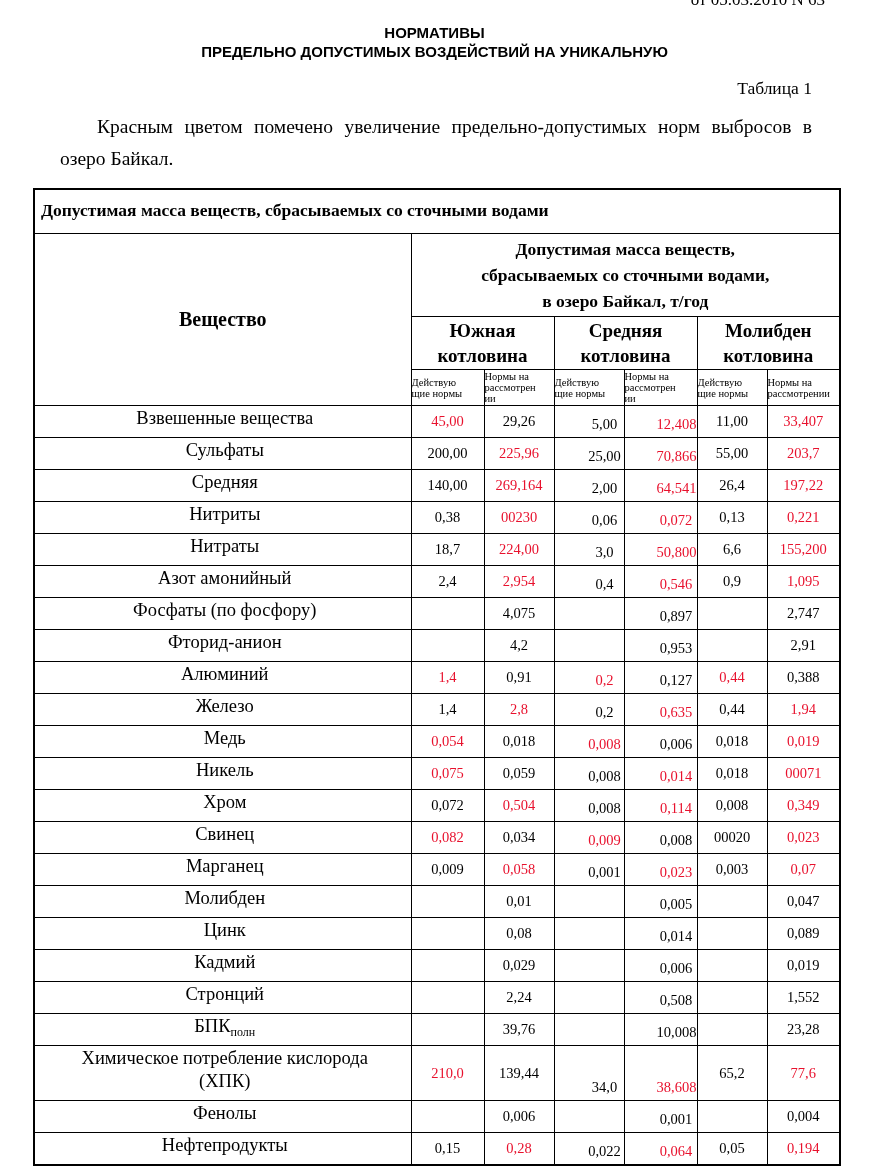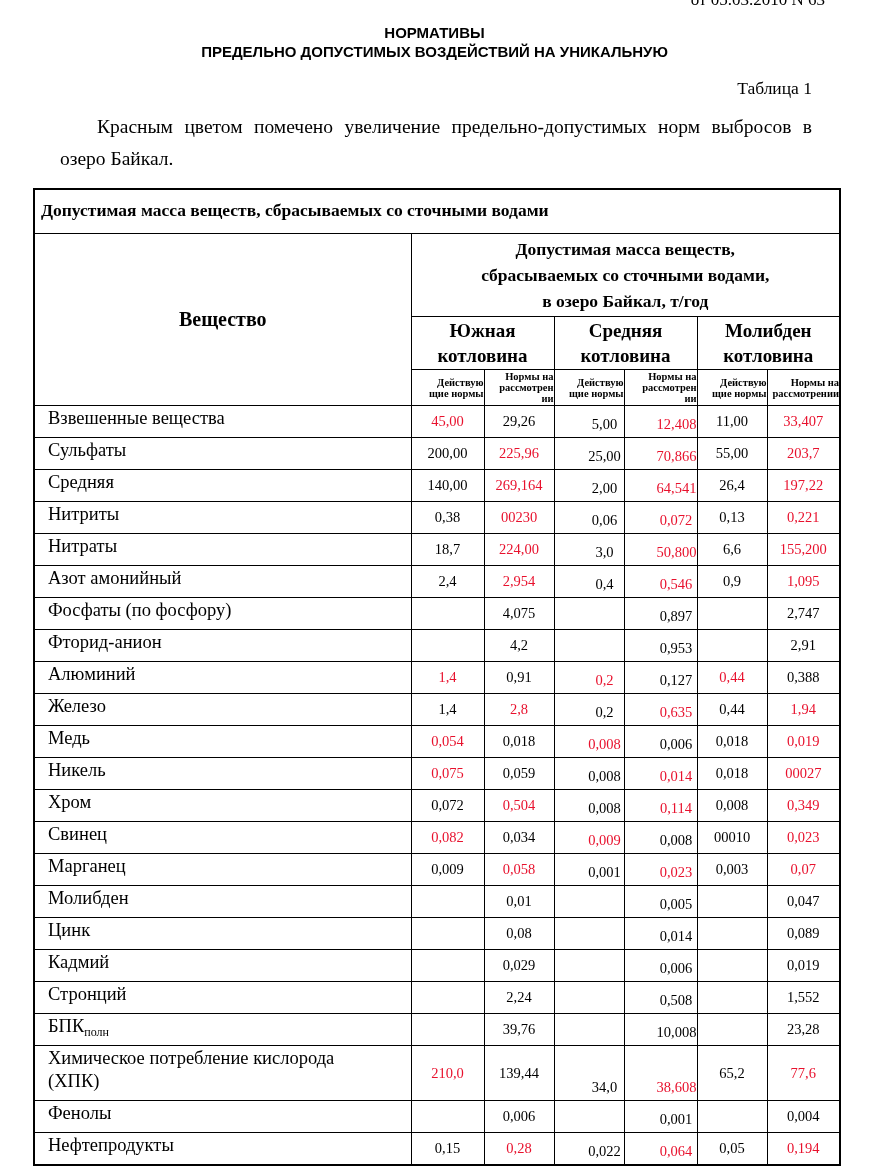--- a/index.html
+++ b/index.html
@@ -53,27 +53,27 @@
     font-weight: bold; font-size: 17.5px; line-height: 26px;
     vertical-align: middle;
     white-space: pre-line; height: 80px; padding: 2px;
   }
   th.basin-header {
     font-weight: bold; font-size: 19px; line-height: 25px;
     text-align: center; vertical-align: middle;
     white-space: pre-line; height: 52px; padding: 1px;
   }
   th.sub-header {
-    font-weight: bold; font-size: 10.5px; line-height: 11px;
-    text-align: right; vertical-align: middle;
+    font-weight: normal; font-size: 10.5px; line-height: 11px;
+    text-align: left; vertical-align: middle;
     white-space: pre-line; height: 33px; padding: 1px 0;
   }
   td.name-cell {
-    font-size: 18.5px; text-align: left;
-    padding: 1px 2px 1px 13px; vertical-align: middle;
+    font-size: 18.5px; text-align: center;
+    padding: 1px 2px 1px 6px; vertical-align: middle;
     white-space: pre-line; line-height: 23px;
   }
   td.val {
     font-size: 14.5px; text-align: center;
     vertical-align: middle; padding: 1px;
   }
   td.val.mid { vertical-align: bottom; padding-bottom: 4px; padding-left: 32px; }
   tr.data-row td { height: 27.6px; }
   tr.data-row.tall td { height: 52px; }
   td.val.red { color: var(--red, #e8112d); }
@@ -238,38 +238,38 @@
     <td class="val">0,018</td>
     <td class="val red">0,019</td>
   </tr>
       <tr class="data-row">
     <td class="name-cell"><span class="nm-text">Никель</span><span class="nm-sub"></span></td>
     <td class="val red">0,075</td>
     <td class="val">0,059</td>
     <td class="val mid">0,008</td>
     <td class="val mid red">0,014</td>
     <td class="val">0,018</td>
-    <td class="val red">00027</td>
+    <td class="val red">00071</td>
   </tr>
       <tr class="data-row">
     <td class="name-cell"><span class="nm-text">Хром</span><span class="nm-sub"></span></td>
     <td class="val">0,072</td>
     <td class="val red">0,504</td>
     <td class="val mid">0,008</td>
     <td class="val mid red">0,114</td>
     <td class="val">0,008</td>
     <td class="val red">0,349</td>
   </tr>
       <tr class="data-row">
     <td class="name-cell"><span class="nm-text">Свинец</span><span class="nm-sub"></span></td>
     <td class="val red">0,082</td>
     <td class="val">0,034</td>
     <td class="val mid red">0,009</td>
     <td class="val mid">0,008</td>
-    <td class="val">00010</td>
+    <td class="val">00020</td>
     <td class="val red">0,023</td>
   </tr>
       <tr class="data-row">
     <td class="name-cell"><span class="nm-text">Марганец</span><span class="nm-sub"></span></td>
     <td class="val">0,009</td>
     <td class="val red">0,058</td>
     <td class="val mid">0,001</td>
     <td class="val mid red">0,023</td>
     <td class="val">0,003</td>
     <td class="val red">0,07</td>

